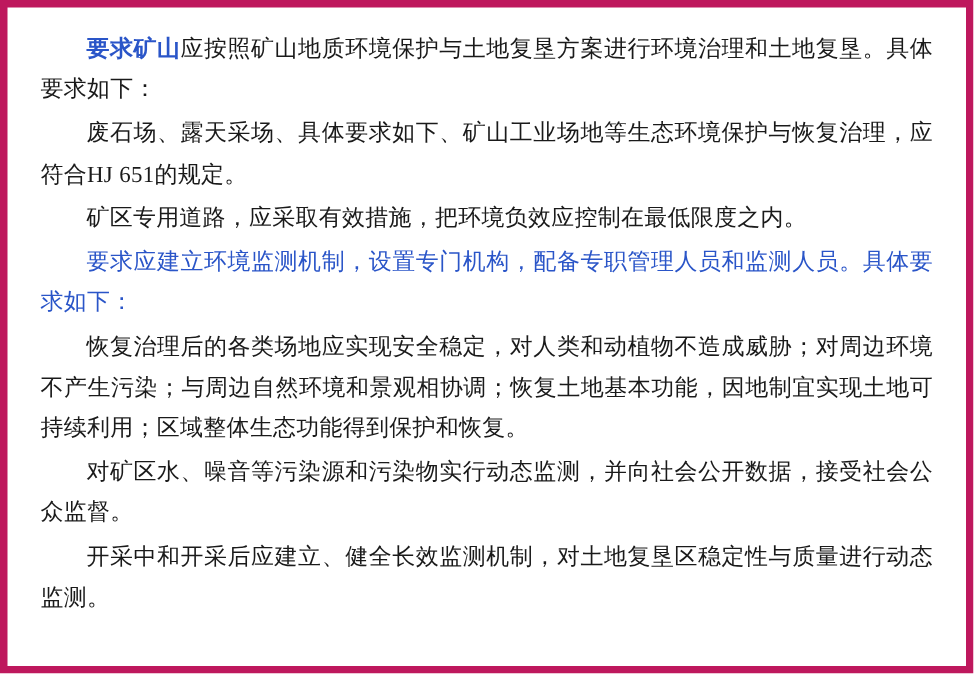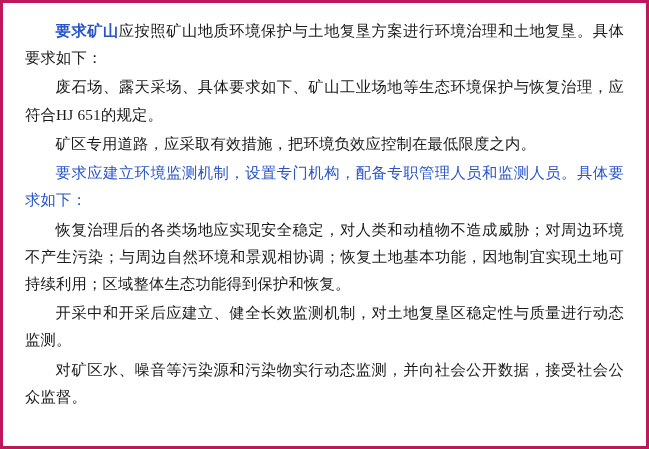--- a/index.html
+++ b/index.html
@@ -11,21 +11,21 @@
     width: 649px;
     height: 449px;
     font-family: "Liberation Serif", serif;
   }
   #doc-page {
     position: relative;
     width: 649px;
     height: 449px;
     box-sizing: border-box;
     background: #ffffff;
-    border: 3px solid #be185d;
+    border: 5px solid #be185d;
     overflow: hidden;
   }
   #content {
     padding: 14px 22px 10px 22px;
   }
   .para {
     margin: 0 0 2px 0;
     font-size: 15.3px;
     line-height: 1.78;
     color: #1a1a1a;
@@ -65,21 +65,21 @@
 
     <p class="para indent">
       <span class="blue">要求应建立环境监测机制，设置专门机构，配备专职管理人员和监测人员。具体要求如下：</span>
     </p>
 
     <p class="para indent">
       <span>恢复治理后的各类场地应实现安全稳定，对人类和动植物不造成威胁；对周边环境不产生污染；与周边自然环境和景观相协调；恢复土地基本功能，因地制宜实现土地可持续利用；区域整体生态功能得到保护和恢复。</span>
     </p>
 
     <p class="para indent">
-      <span>开采中和开采后应建立、健全长效监测机制，对土地复垦区稳定性与质量进行动态监测。</span>
+      <span>对矿区水、噪音等污染源和污染物实行动态监测，并向社会公开数据，接受社会公众监督。</span>
     </p>
 
     <p class="para indent">
-      <span>对矿区水、噪音等污染源和污染物实行动态监测，并向社会公开数据，接受社会公众监督。</span>
+      <span>开采中和开采后应建立、健全长效监测机制，对土地复垦区稳定性与质量进行动态监测。</span>
     </p>
 
   </div>
 </div>
 
 </body></html>

